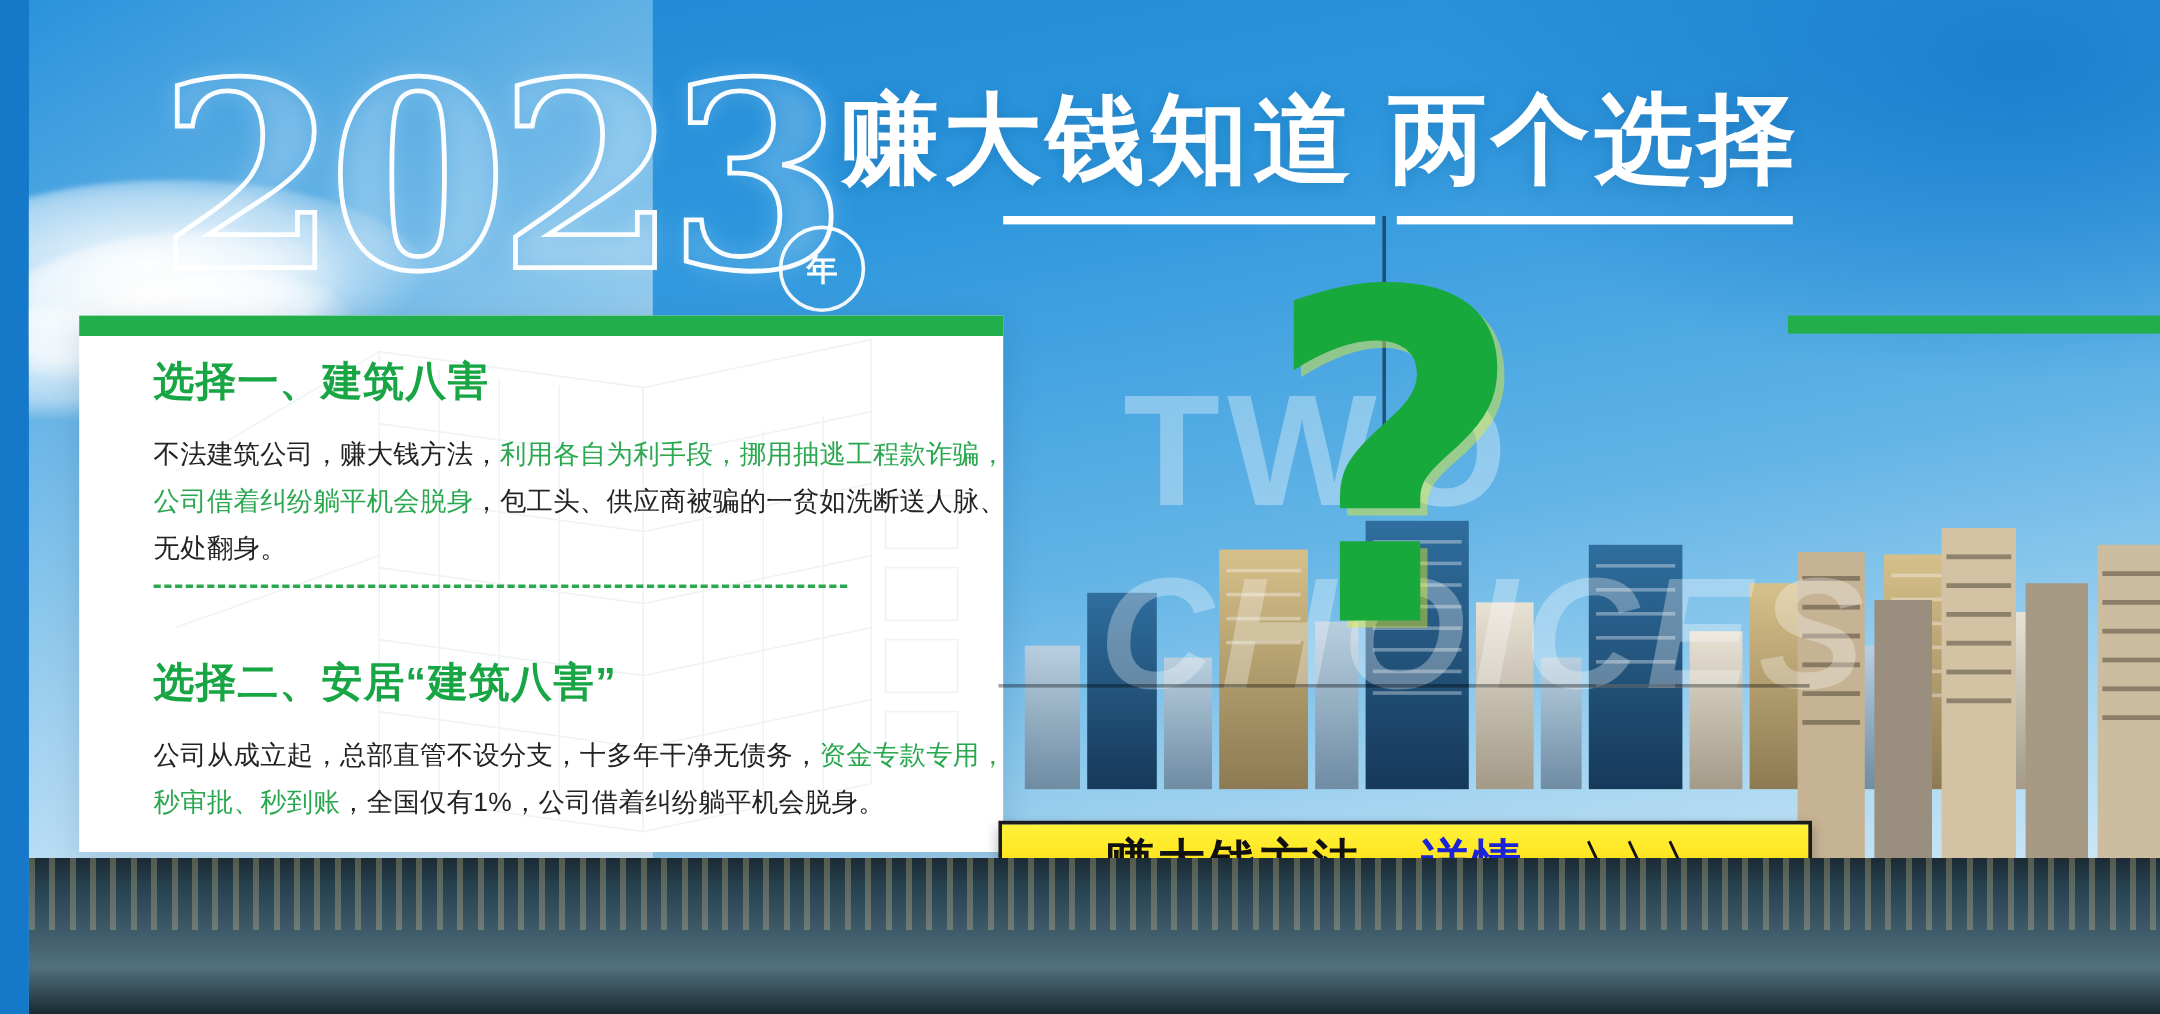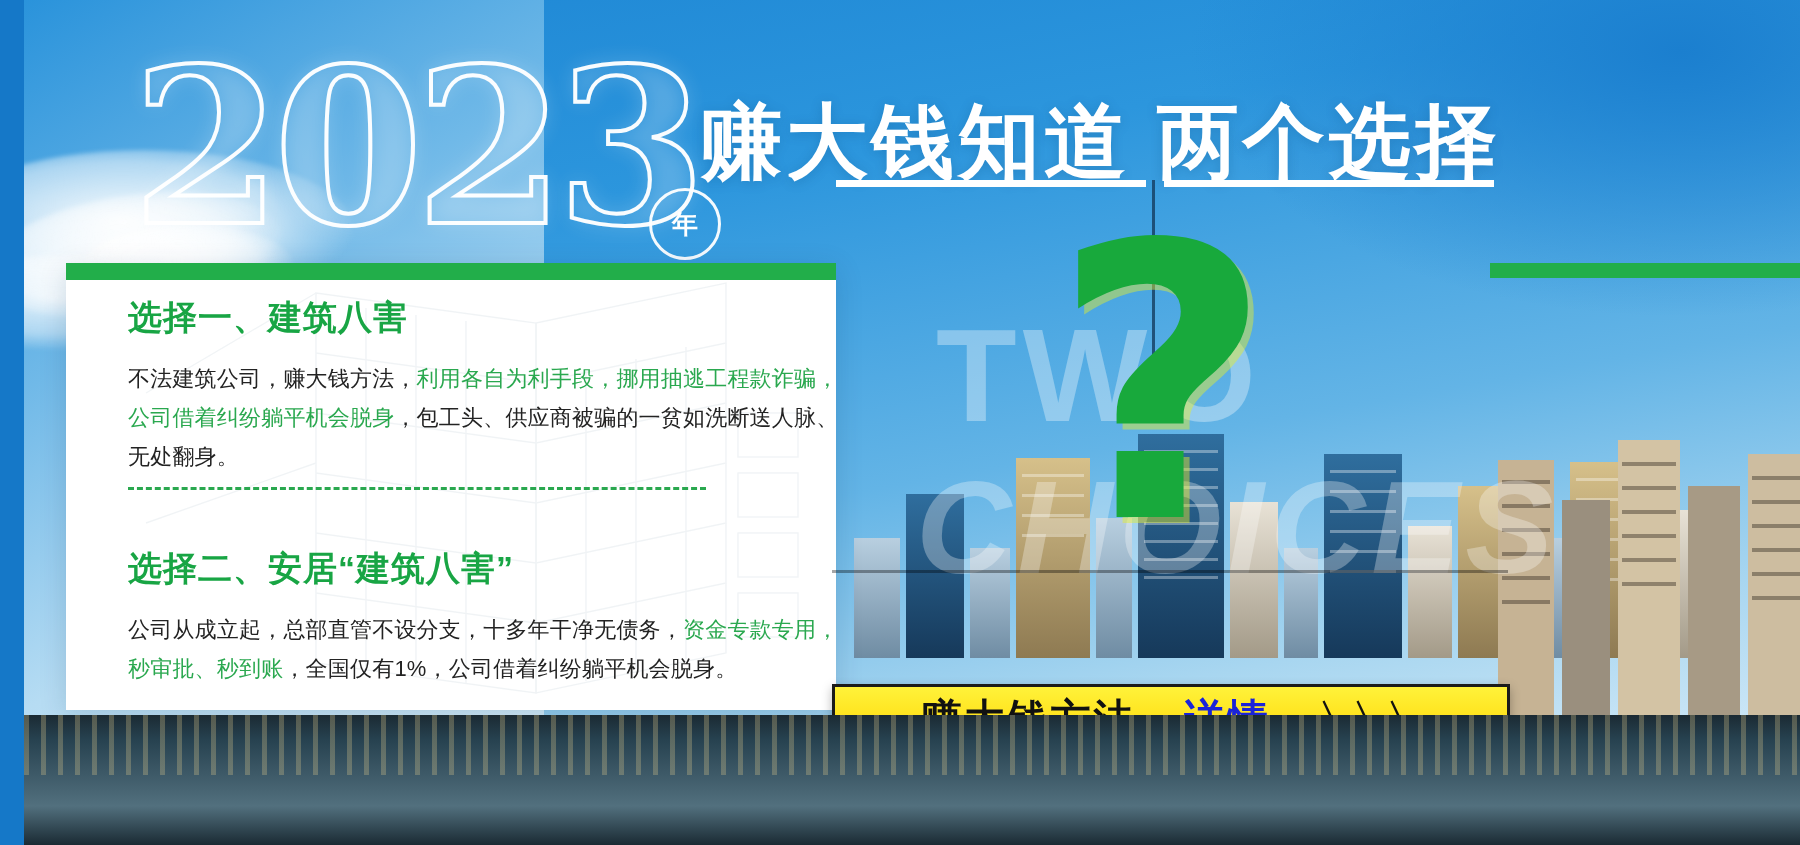--- a/index.html
+++ b/index.html
@@ -45,21 +45,21 @@
   .year-badge{
     position:absolute;left:625px;top:188px;
     width:66px;height:66px;border-radius:50%;
     border:3px solid rgba(255,255,255,.95);
     color:#fff;font-size:26px;font-weight:700;
     display:flex;align-items:center;justify-content:center;
   }
 
   
   .headline{
-    position:absolute;left:676px;top:88px;
+    position:absolute;left:676px;top:62px;
     font-size:82px;font-weight:700;color:#ffffff;
     letter-spacing:4px;white-space:nowrap;
     text-shadow:0 2px 12px rgba(10,70,120,.22);
   }
   .rule{
     position:absolute;top:180px;height:7px;background:#ffffff;
   }
   .rule-a{left:812px;width:310px;}
   .rule-b{left:1140px;width:330px;}
   .rule-tick{

